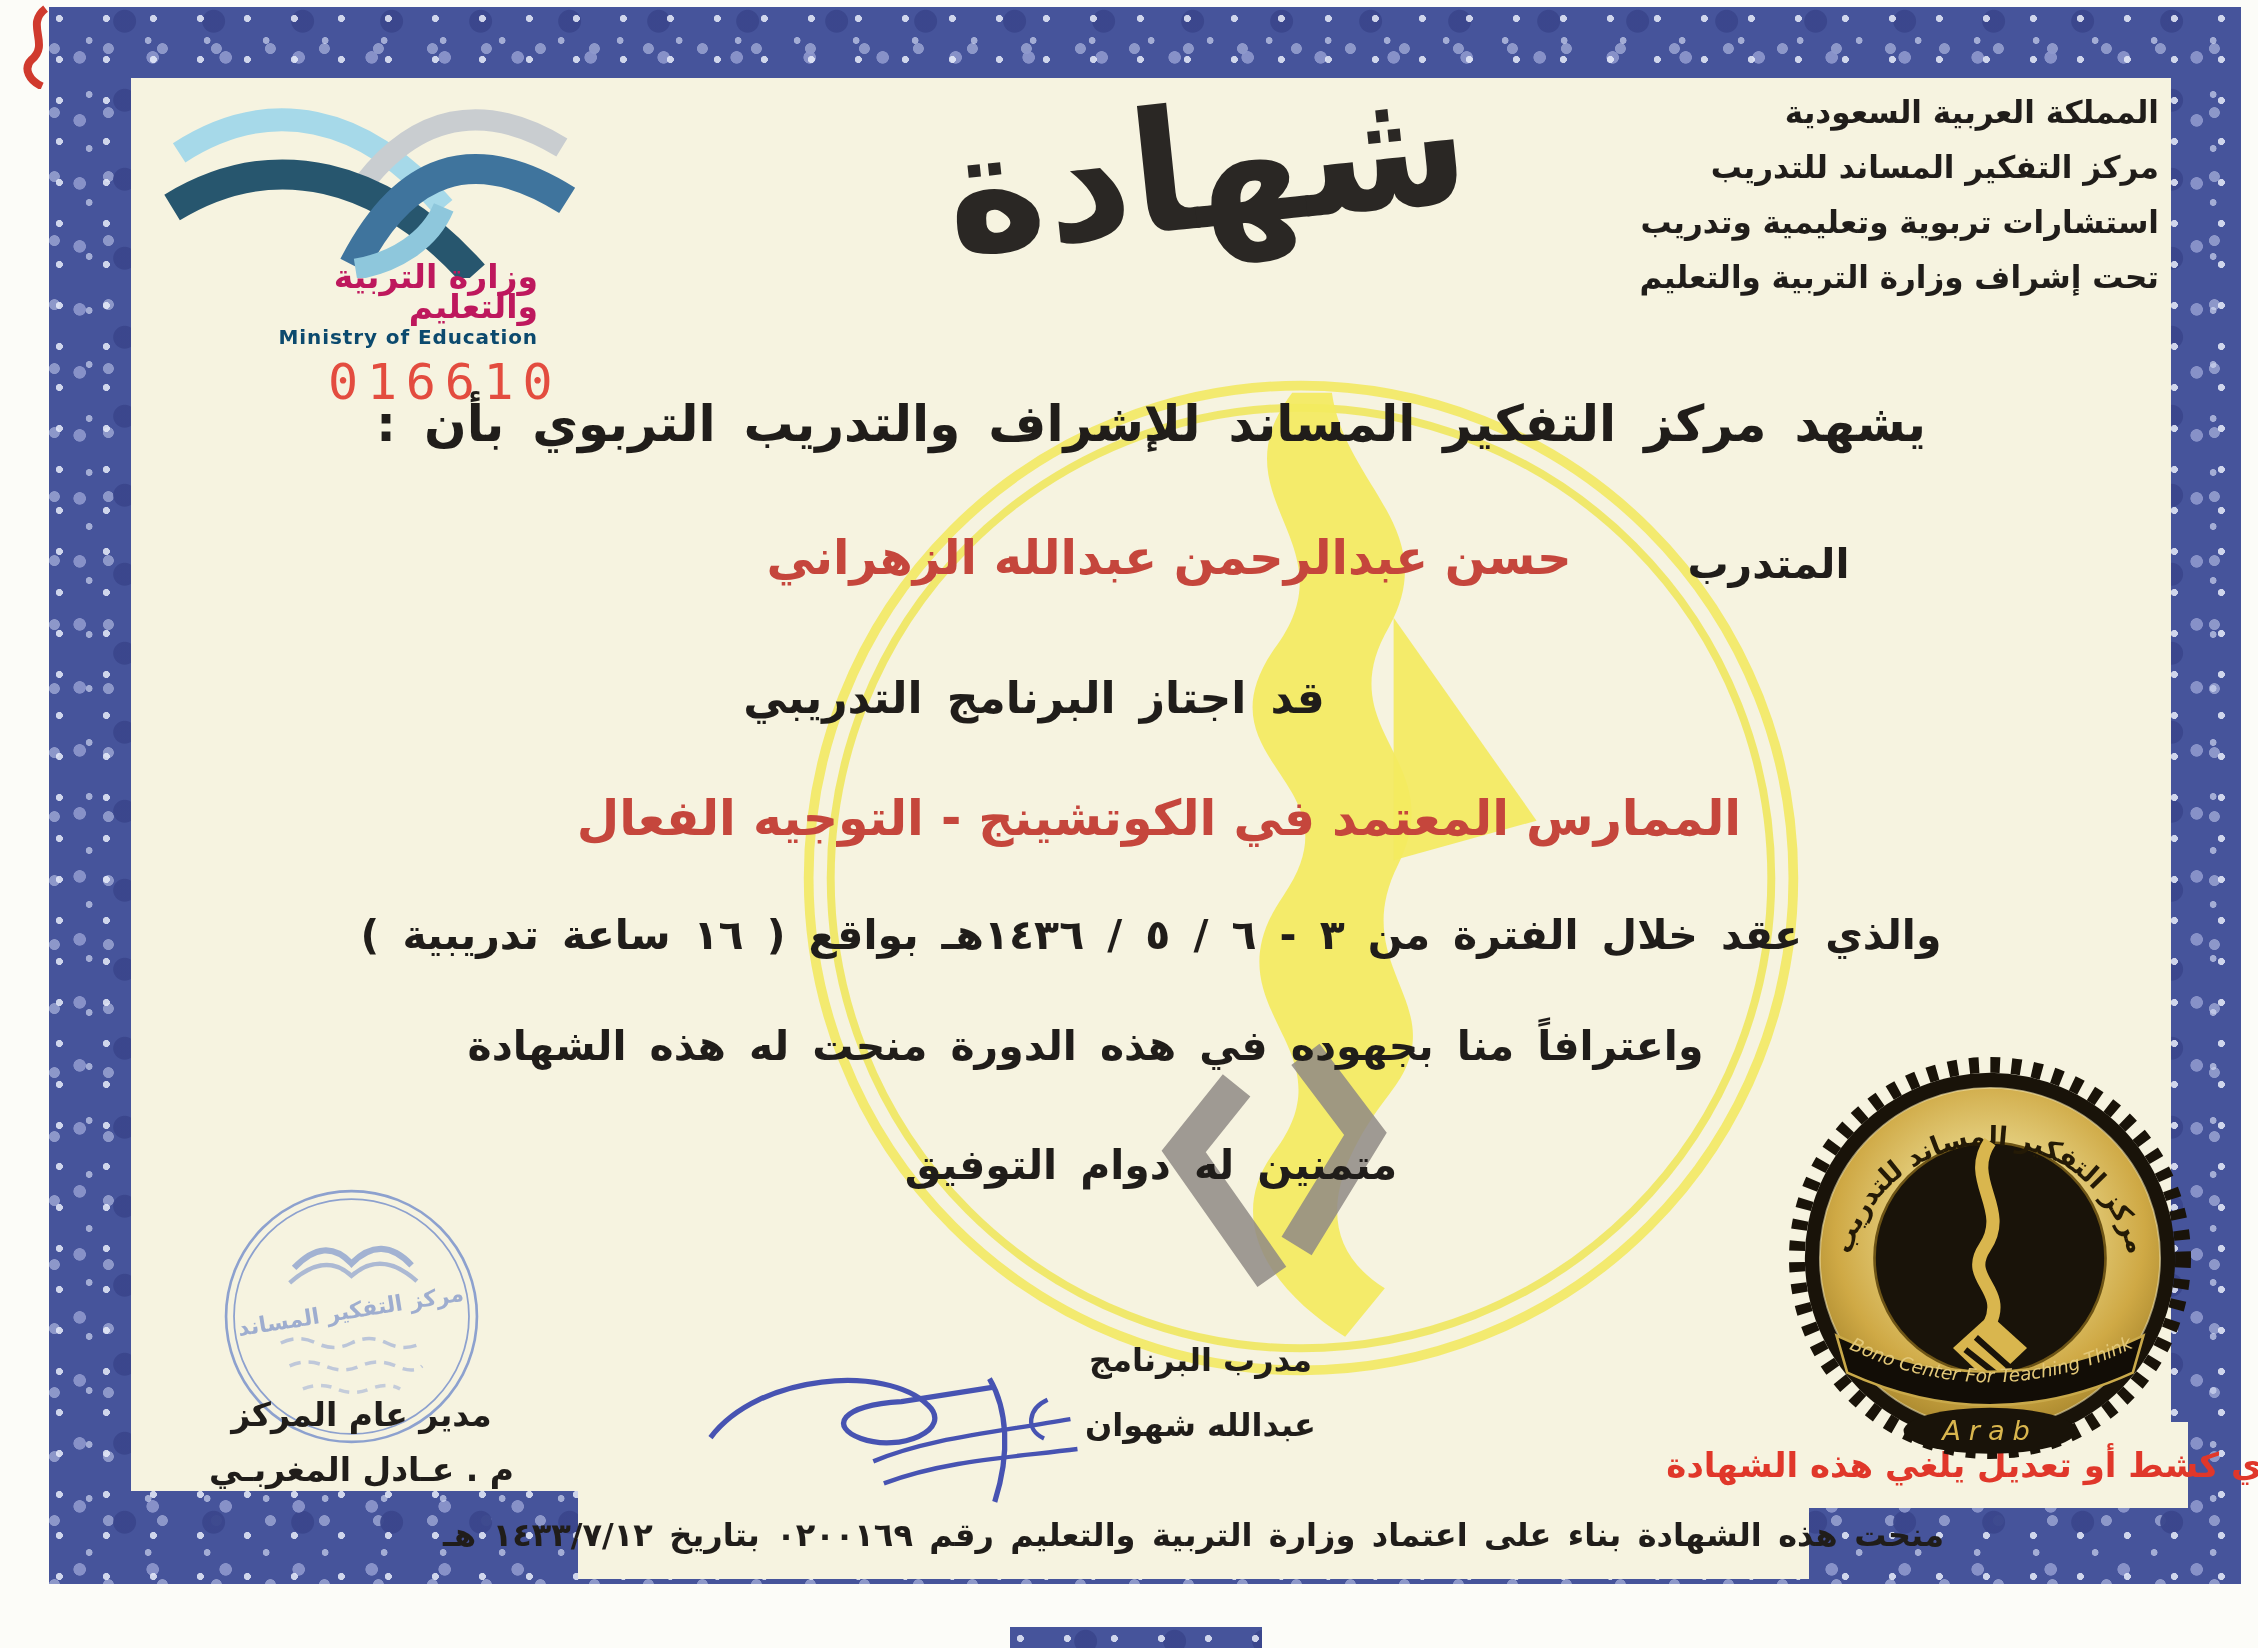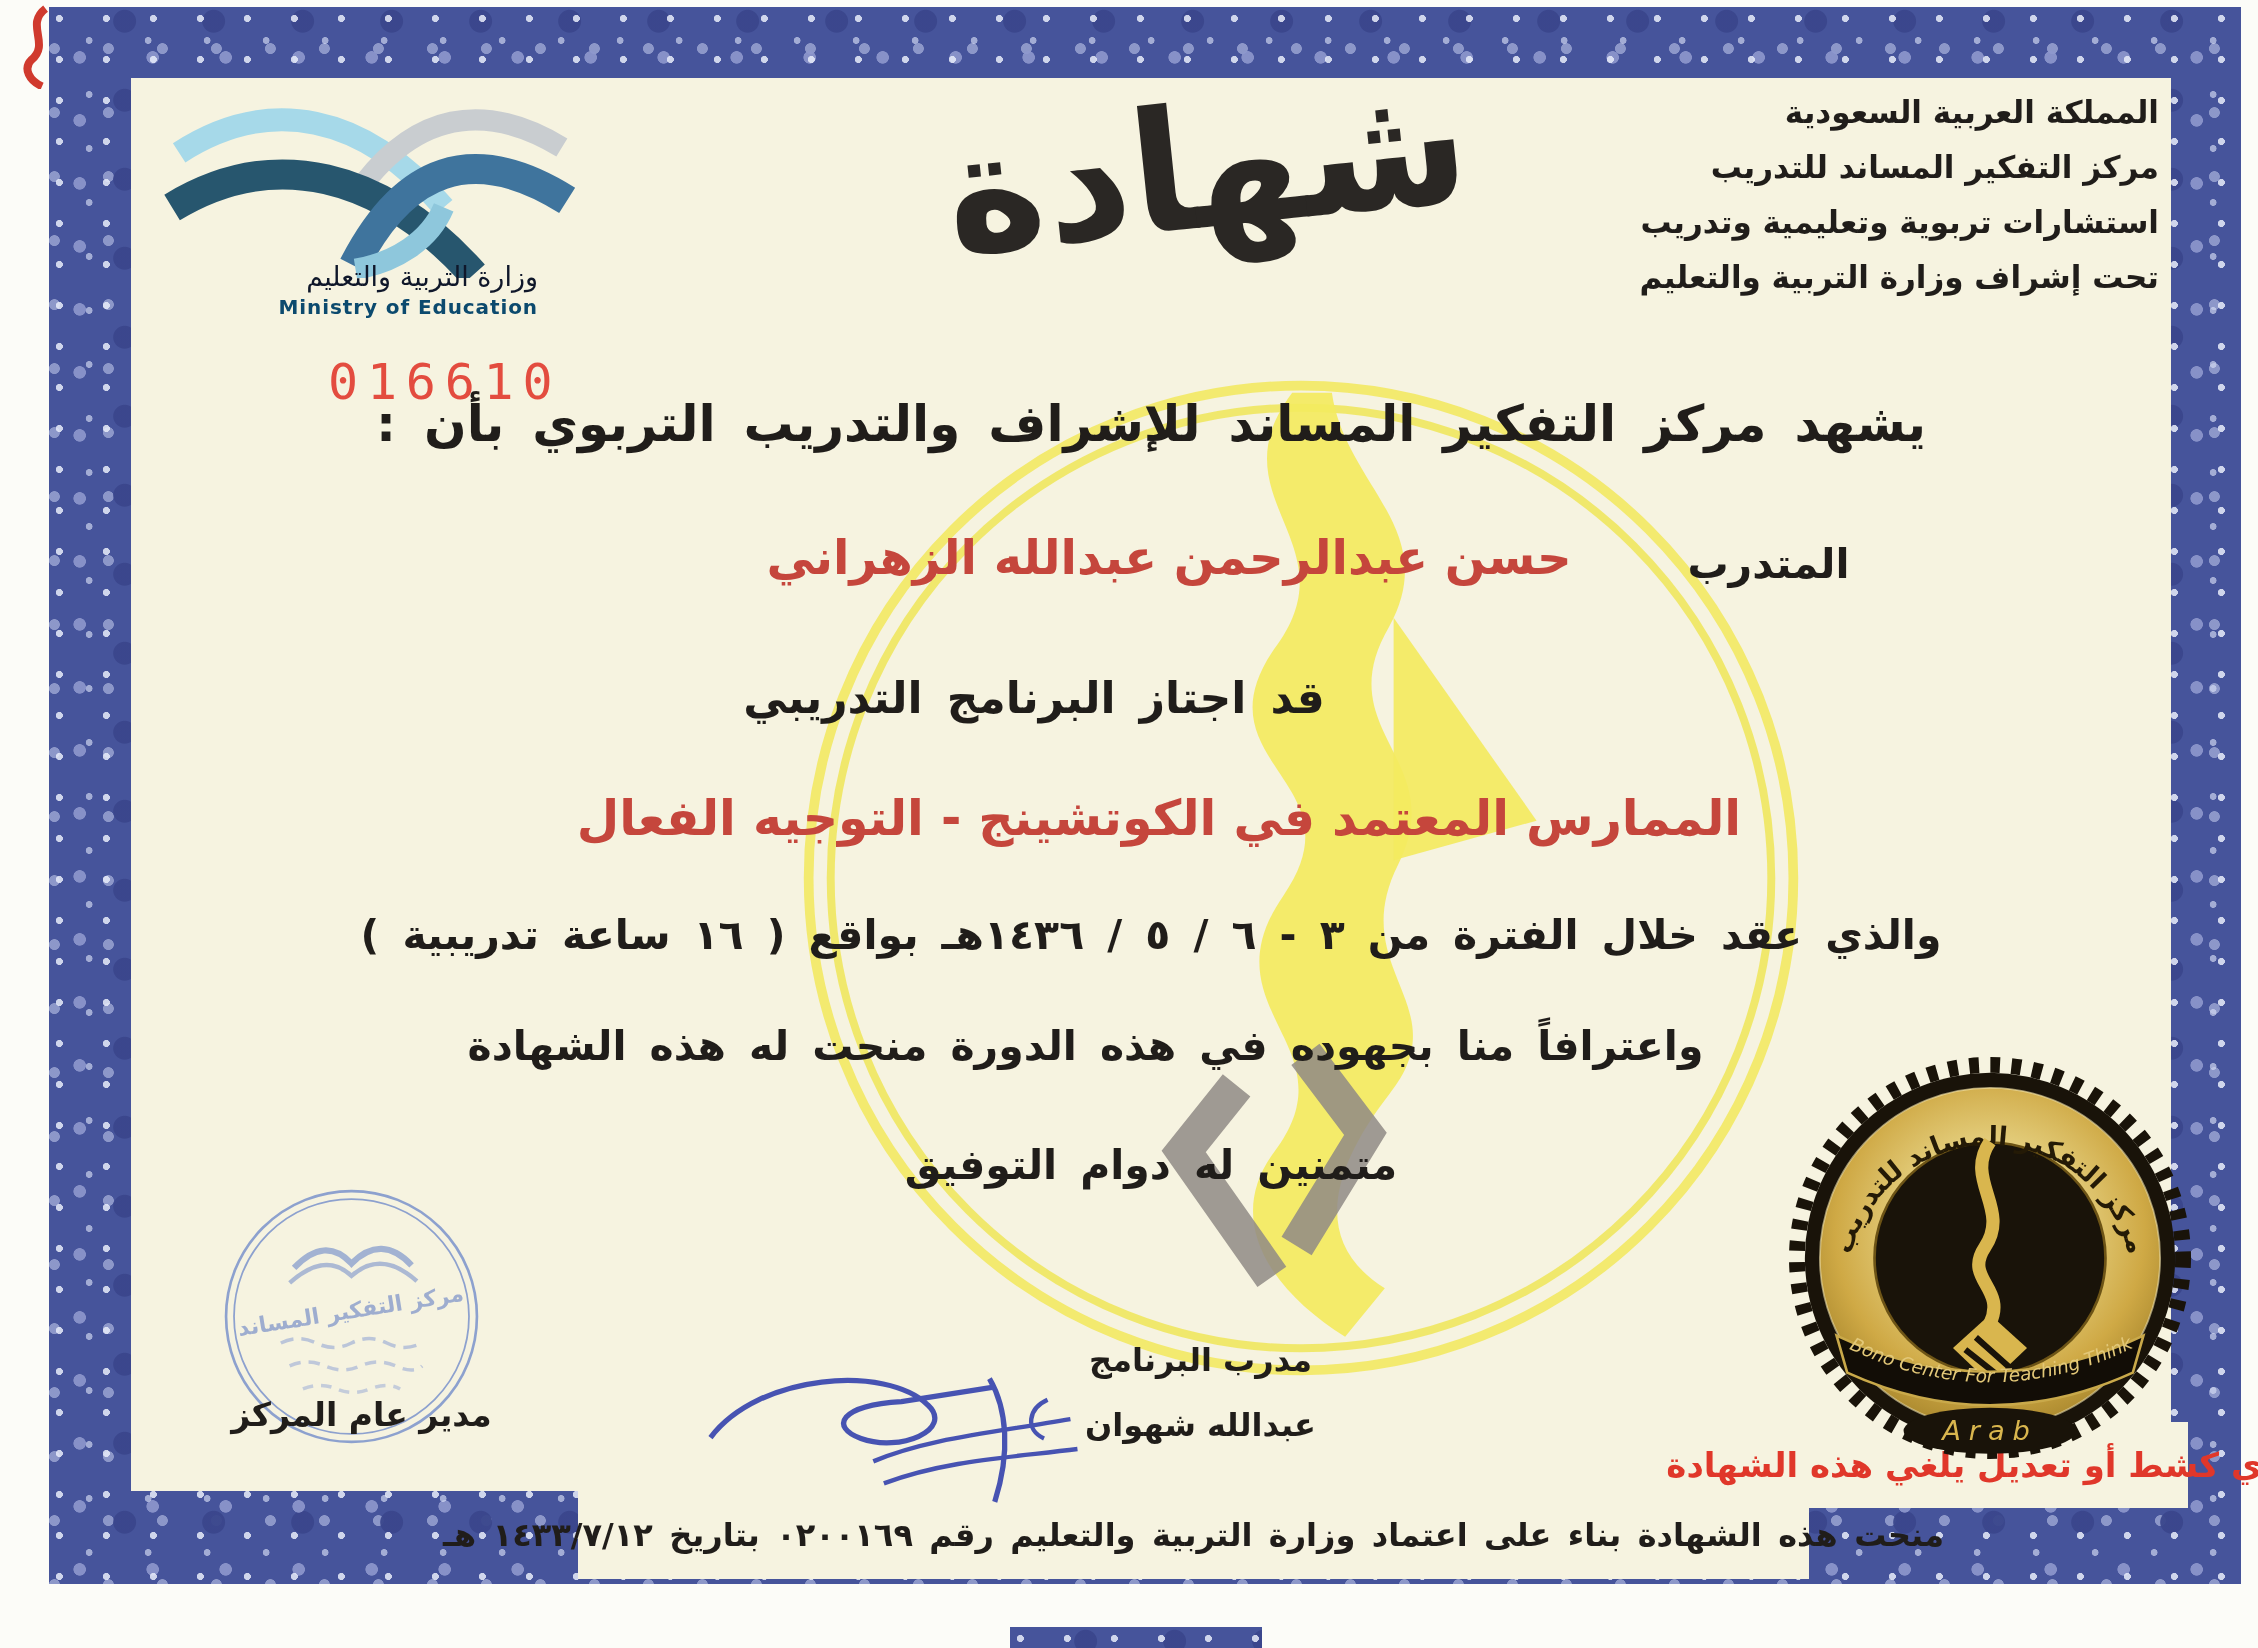--- a/index.html
+++ b/index.html
@@ -29,21 +29,21 @@
   #warning-box div{font-size:34px;color:#e0372a;}
   #watermark{left:776px;top:353px;z-index:1;}
   .z3{z-index:3;}
   .z4{z-index:4;}
   #issuer{right:99px;top:85px;width:423px;text-align:right;font-size:31px;line-height:55px;}
   #big-title{left:975px;top:35px;width:494px;height:265px;font-size:168px;color:#2a2724;
              transform:rotate(-6deg);text-align:center;line-height:265px;}
   #serial{left:328px;top:353px;font-family:"DejaVu Sans Mono",monospace;font-size:50px;
           color:#e23a2e;letter-spacing:8.8px;direction:ltr;opacity:.9;}
   #logo-word{left:260px;top:262px;width:278px;text-align:right;line-height:30px;}
-  #logo-word .arname{font-size:27px;font-weight:normal;color:#0f172a;direction:rtl;}
+  #logo-word .arname{font-size:33px;font-weight:bold;color:#be185d;direction:rtl;}
   #logo-word .enname{font-size:20px;color:#0c4a6e;font-weight:bold;letter-spacing:0.9px;}
   #attestation{left:132px;top:395px;width:2038px;font-size:50px;word-spacing:10.6px;}
   #trainee-label{left:1667px;top:540px;width:203px;font-size:41px;text-align:center;}
   #trainee-name{left:688px;top:529px;width:962px;font-size:48px;text-align:center;}
   #completion{left:132px;top:672px;width:1804px;font-size:44px;word-spacing:8.8px;}
   #program{left:140px;top:790px;width:2038px;font-size:49px;}
   #period{left:132px;top:911px;width:2038px;font-size:41px;word-spacing:8.8px;}
   #recognition{left:132px;top:1022px;width:1907px;font-size:41px;word-spacing:8.8px;}
   #wish{left:132px;top:1141px;width:2038px;font-size:41px;word-spacing:8.8px;}
   #director{left:154px;top:1387px;width:415px;text-align:center;font-size:33px;line-height:55px;}
@@ -117,20 +117,21 @@
     <path d="M85,95 Q120,58 150,90 Q184,56 218,92" stroke="#7b93cc" stroke-width="7" fill="none" opacity=".8"></path>
     <path d="M80,112 Q120,76 150,104 Q184,74 224,110" stroke="#7b93cc" stroke-width="5" fill="none" opacity=".7"></path>
     <text x="150" y="152" text-anchor="middle" font-size="25" font-weight="bold" fill="#6d86c6" opacity=".75" transform="rotate(-9 150 150)" direction="rtl">مركز التفكير المساند</text>
     <path d="M70,180 q20,-10 40,0 t40,0 t40,0 t40,0" stroke="#8a9fd3" stroke-width="4" fill="none" opacity=".65" stroke-dasharray="15 9"></path>
     <path d="M80,206 q20,-9 40,0 t40,0 t40,0 t30,0" stroke="#8a9fd3" stroke-width="4" fill="none" opacity=".6" stroke-dasharray="13 9"></path>
     <path d="M95,232 q20,-8 38,0 t38,0 t34,0" stroke="#8a9fd3" stroke-width="4" fill="none" opacity=".55" stroke-dasharray="12 9"></path>
   </svg>
 
   <div id="director" class="abs ar z4">
     <div>مدير عام المركز</div>
+    <div>م . عـادل المغربـي</div>
   </div>
 
   <div id="trainer" class="abs ar z4">
     <div>مدرب البرنامج</div>
     <div>عبدالله شهوان</div>
   </div>
   <svg class="abs z4" style="left:697px;top:1354px;" width="423" height="154" viewBox="0 0 480 175">
     <path d="M15,95 C70,22 215,12 262,58 C292,86 230,112 186,96 C150,83 162,58 232,54 L335,38" stroke="#4753b2" stroke-width="6" fill="none"></path>
     <path d="M200,122 C262,96 332,90 424,74" stroke="#4753b2" stroke-width="5" fill="none"></path>
     <path d="M212,147 C282,121 352,118 432,108" stroke="#4753b2" stroke-width="5" fill="none"></path>

